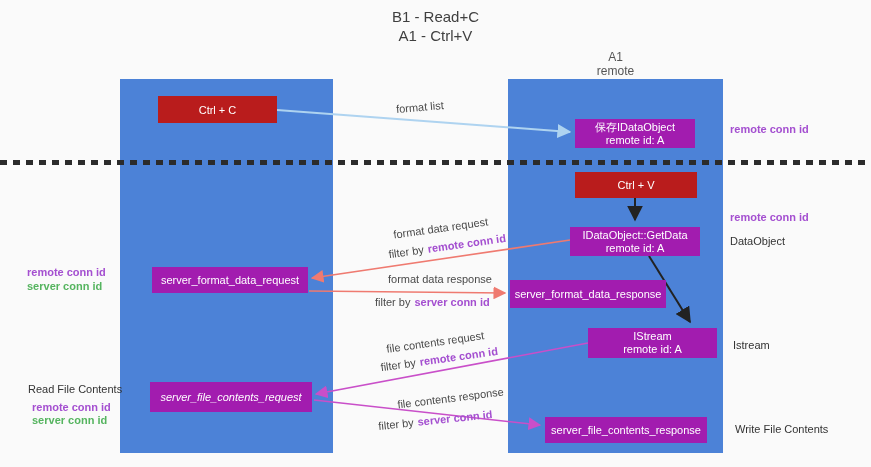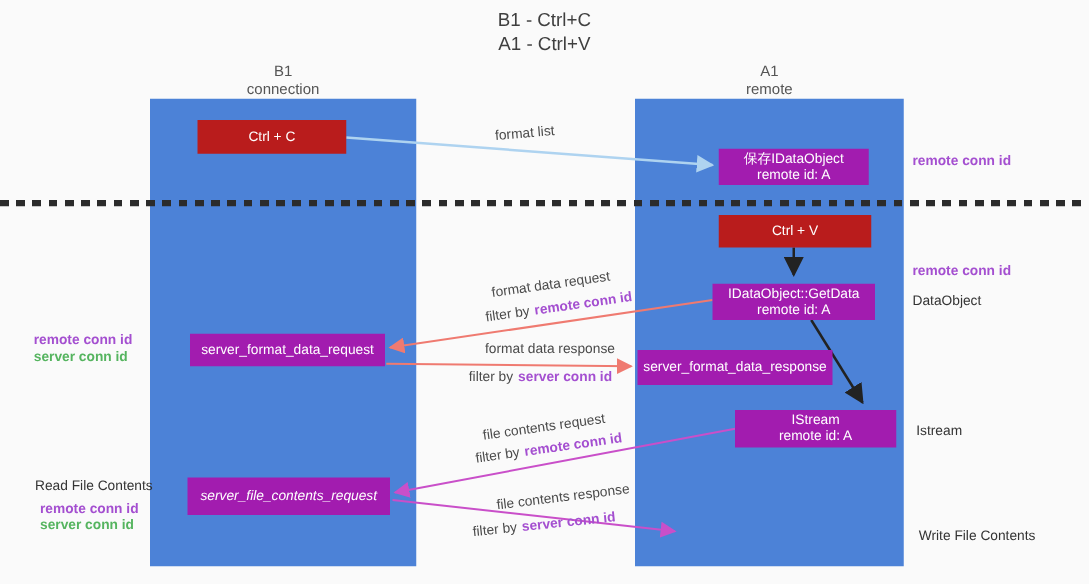--- a/index.html
+++ b/index.html
@@ -30,28 +30,24 @@
   .side.bk{color:#333;}
 
   svg.arrows{position:absolute;left:0;top:0;width:871px;height:467px;pointer-events:none;}
 </style>
 </head>
 <body>
 
 <div class="canvas">
 
   <div class="title">
-    <div>B1 - Ctrl+C</div>
+    <div>B1 - Read+C</div>
     <div>A1 - Ctrl+V</div>
   </div>
 
-  <div class="lane-hdr" style="left:120px;top:50px;">
-    <div>B1</div>
-    <div>connection</div>
-  </div>
   <div class="lane-hdr" style="left:508px;top:50px;width:215px;">
     <div>A1</div>
     <div>remote</div>
   </div>
 
   <div class="lane" style="left:120px;"></div>
   <div class="lane" style="left:508px;width:215px;"></div>
 
   <div class="dash-sep"></div>
 
@@ -107,20 +103,23 @@
 
   <div class="box orange" style="left:588px;top:328px;width:129px;height:30px;">
     <span>IStream</span>
     <span>remote id: A</span>
   </div>
 
   <div class="box orange" style="left:150px;top:382px;width:162px;height:30px;font-style:italic;">
     <span>server_file_contents_request</span>
   </div>
 
+  <div class="box orange" style="left:545px;top:417px;width:162px;height:26px;">
+    <span>server_file_contents_response</span>
+  </div>
 
   <div class="elabel" style="left:396px;top:101px;transform:rotate(-5deg);">
     <span>format list</span>
   </div>
 
   <div class="elabel" style="left:393px;top:222px;transform:rotate(-8deg);">
     <span>format data request</span>
   </div>
   <div class="elabel" style="left:388px;top:240px;transform:rotate(-8deg);">
     <span class="sp">filter by</span><span class="pu">remote conn id</span>

